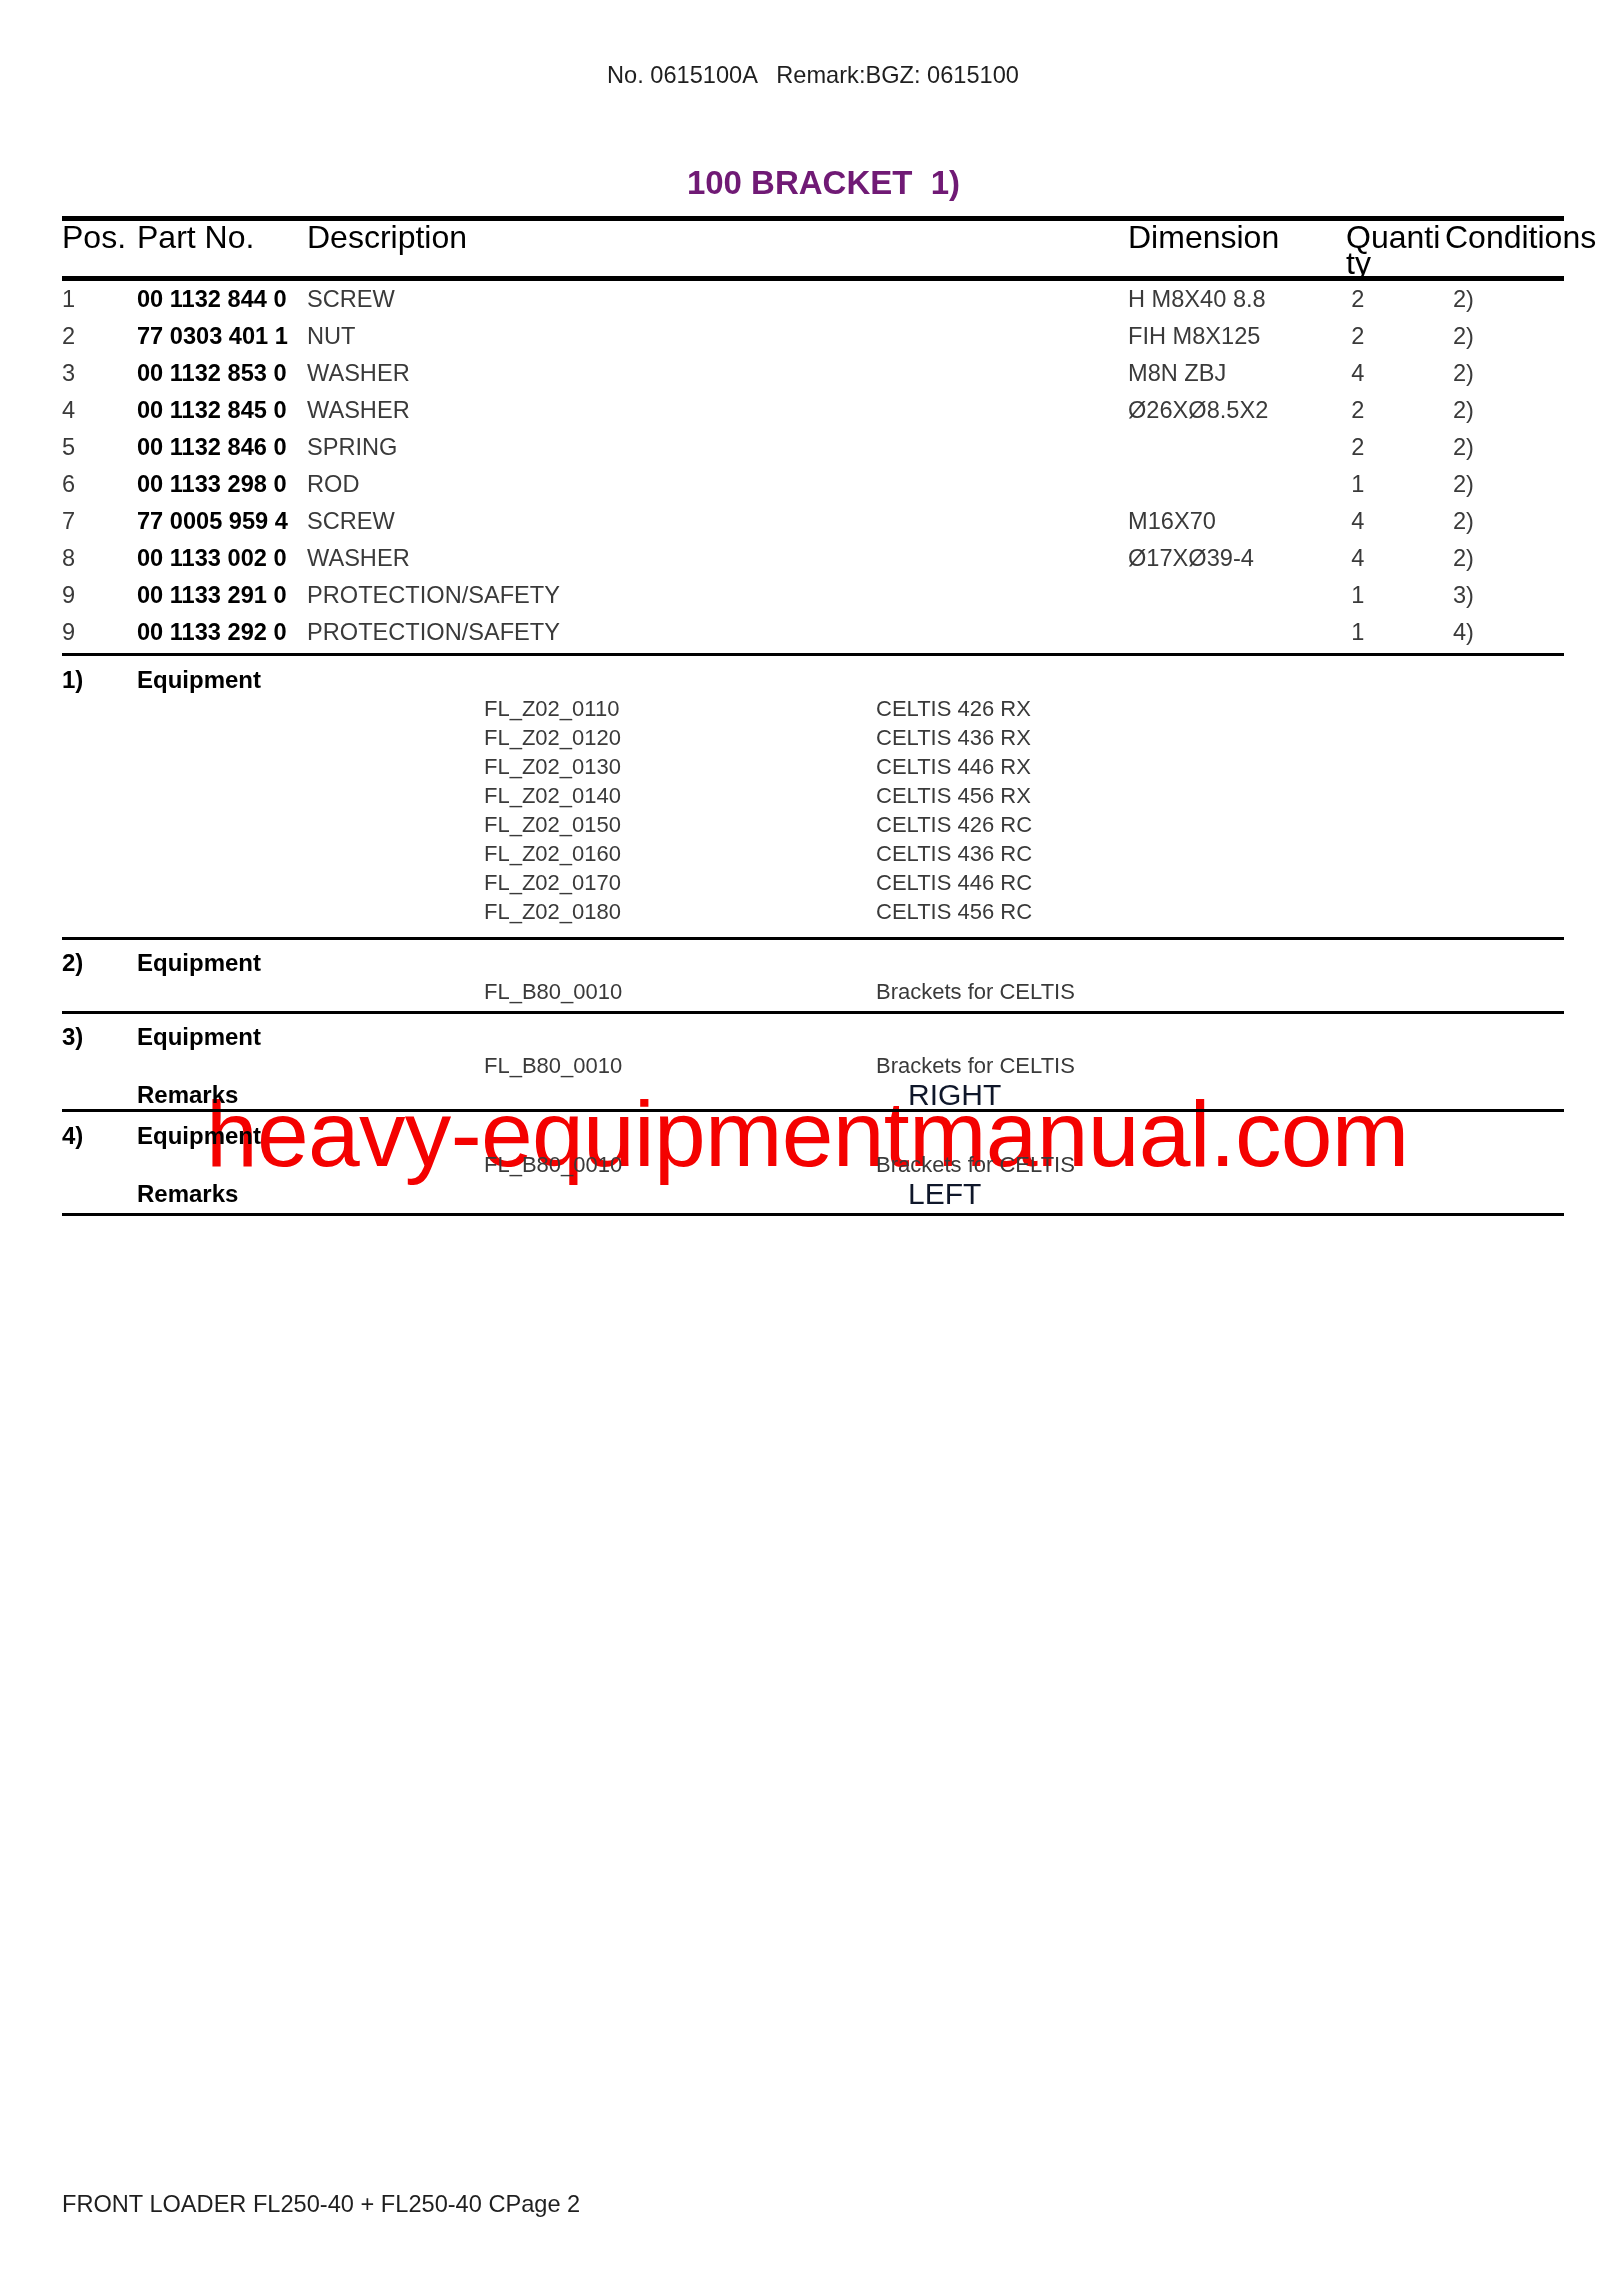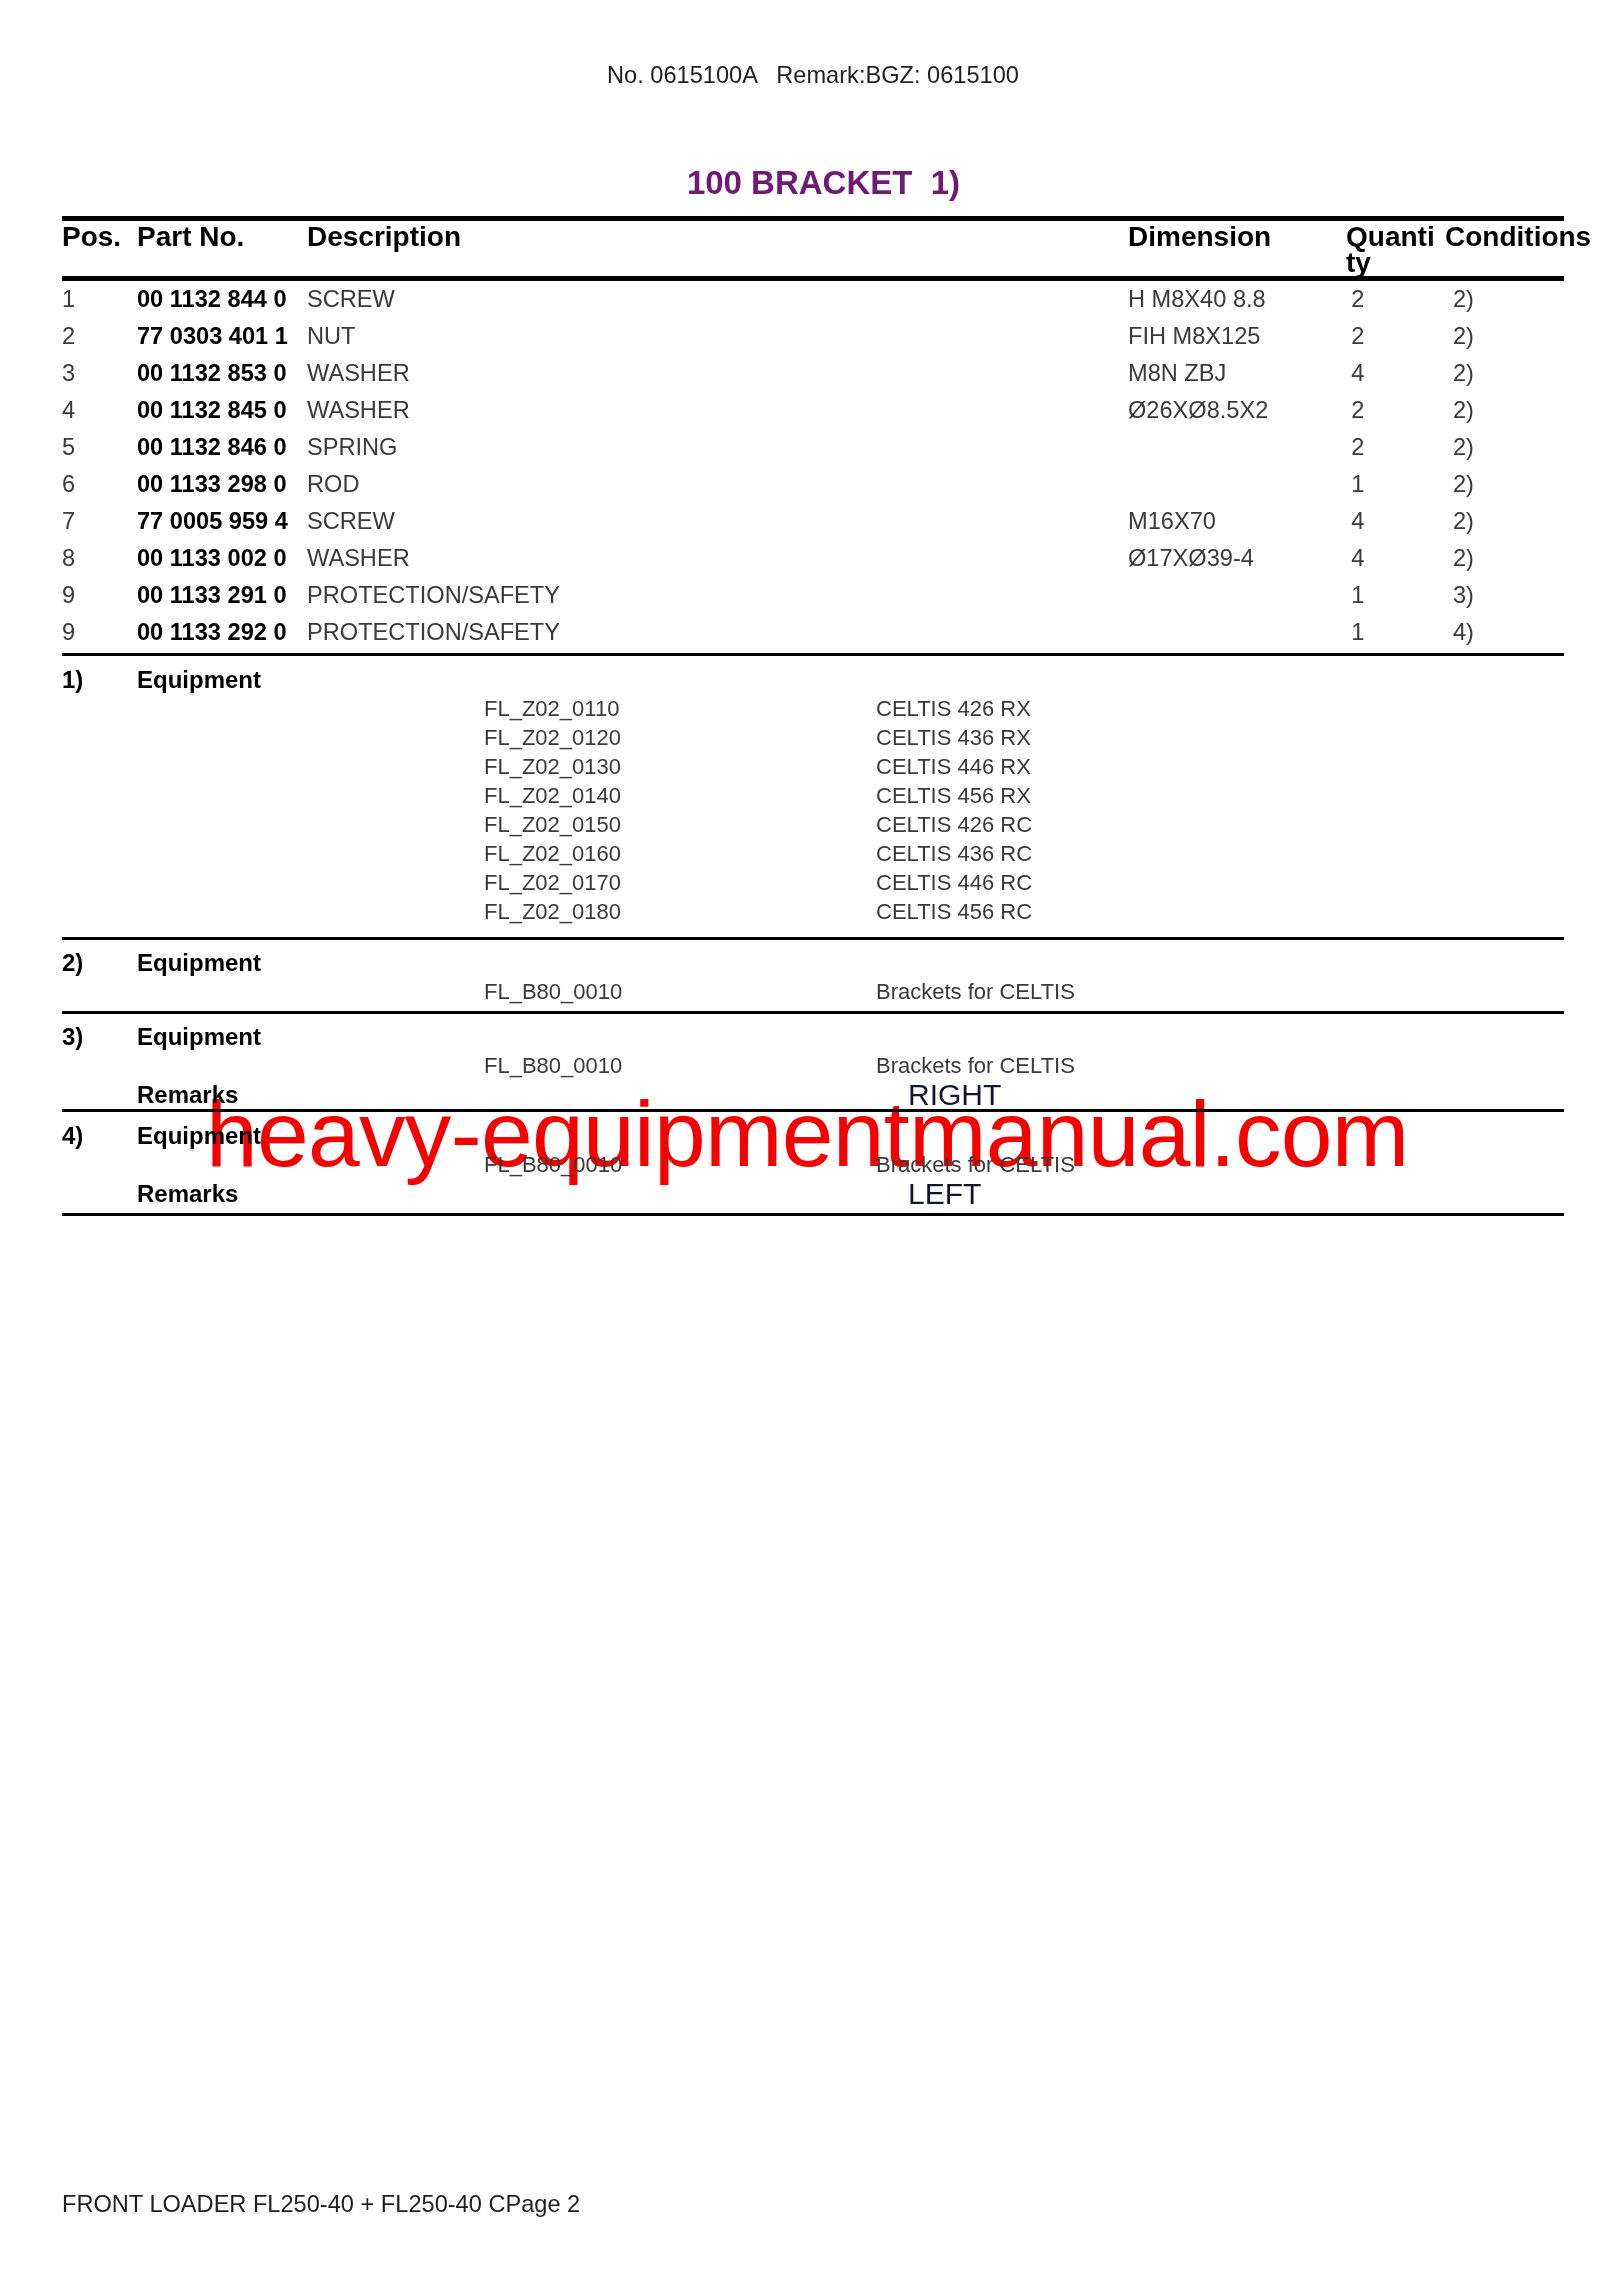--- a/index.html
+++ b/index.html
@@ -27,21 +27,21 @@
   .parts-table {
     position:absolute; top:216px; left:62px; width:1502px;
     border-top:5.2px solid #000;
   }
   .thead, .trow {
     display:grid;
     grid-template-columns:75px 170px 821px 218px 99px 118px;
   }
   .thead {
     border-bottom:5.2px solid #000;
-    font-weight:700; font-size:28px; line-height:26px; color:#000;
+    font-weight:400; font-size:32px; line-height:26px; color:#000;
     padding:2.6px 0 0 0;
   }
   .qty-head span { display:block; }
   .trow { height:37px; line-height:37px; font-size:23.6px; }
   .reg  { color:#3a3a3a; font-weight:400; }
   .bold { color:#000;    font-weight:700; }
   .c-qty  { padding-left:5.2px; }
   .c-cond { padding-left:7.9px; }
 
   .sections { position:absolute; top:653px; left:62px; width:1502px; }

